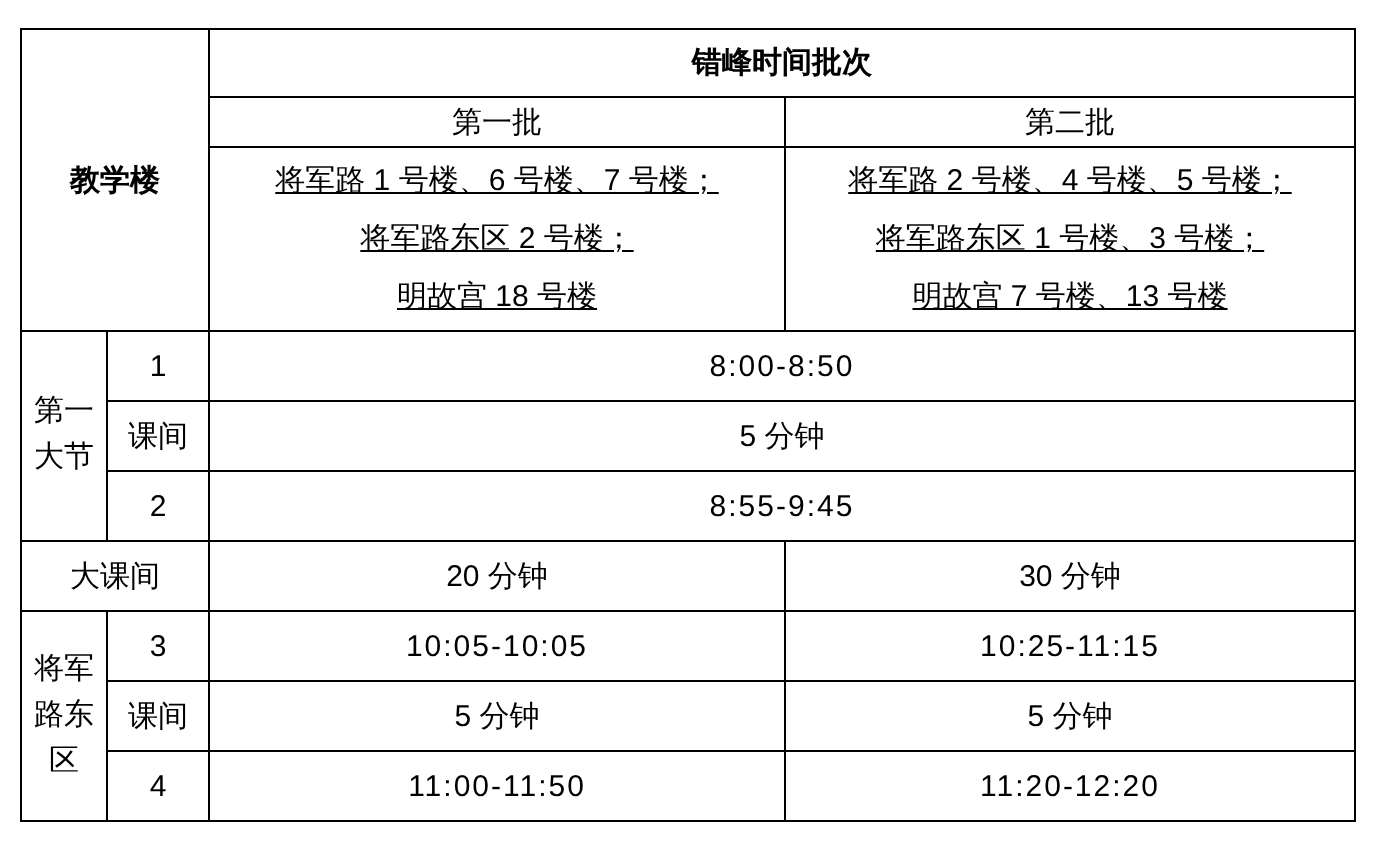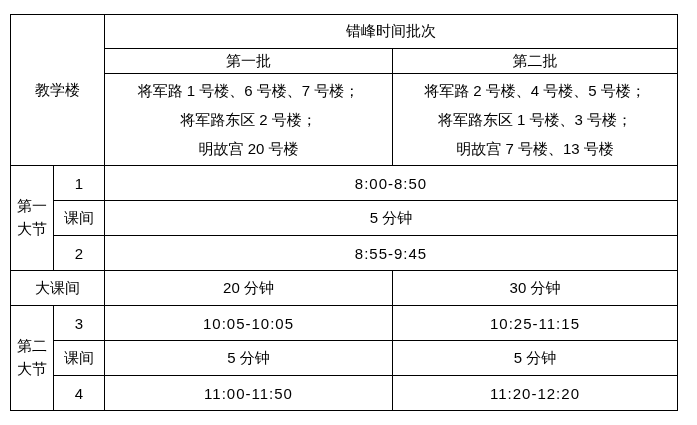--- a/index.html
+++ b/index.html
@@ -28,26 +28,27 @@
     padding: 0;
     overflow: hidden;
   }
   
   tr.r-batch-header   { height: 34px; }
   tr.r-batch-labels   { height: 25px; margin-top: 10px; }
   tr.r-buildings      { height: 92px; }
   tr.r-std            { height: 35px; }
   
   .cell-bold {
-    font-weight: normal;
+    font-weight: bold;
     font-size: 16px;
   }
   .cell-buildings {
     line-height: 29px;
     font-size: 15px;
+    text-decoration: underline;
   }
   .cell-section-label {
     line-height: 23px;
     padding: 0 4px;
     font-family: Liberation Serif, serif;
   }
   .cell-time {
     letter-spacing: 1px;
   }
 </style>
@@ -70,21 +71,21 @@
 
   <tr class="r-batch-labels">
     <td>第一批</td>
     <td>第二批</td>
   </tr>
 
   <tr class="r-buildings">
     <td class="cell-buildings">
       <div>将军路 1 号楼、6 号楼、7 号楼；</div>
       <div>将军路东区 2 号楼；</div>
-      <div>明故宫 20 号楼</div>
+      <div>明故宫 18 号楼</div>
     </td>
     <td class="cell-buildings">
       <div>将军路 2 号楼、4 号楼、5 号楼；</div>
       <div>将军路东区 1 号楼、3 号楼；</div>
       <div>明故宫 7 号楼、13 号楼</div>
     </td>
   </tr>
 
   <tr class="r-std">
     <td rowspan="3" class="cell-section-label">第一大节</td>
@@ -102,21 +103,21 @@
     <td colspan="2" class="cell-time">8:55-9:45</td>
   </tr>
 
   <tr class="r-std">
     <td colspan="2">大课间</td>
     <td>20 分钟</td>
     <td>30 分钟</td>
   </tr>
 
   <tr class="r-std">
-    <td rowspan="3" class="cell-section-label">第二大节</td>
+    <td rowspan="3" class="cell-section-label">将军路东区</td>
     <td>3</td>
     <td class="cell-time">10:05-10:05</td>
     <td class="cell-time">10:25-11:15</td>
   </tr>
 
   <tr class="r-std">
     <td>课间</td>
     <td>5 分钟</td>
     <td>5 分钟</td>
   </tr>

